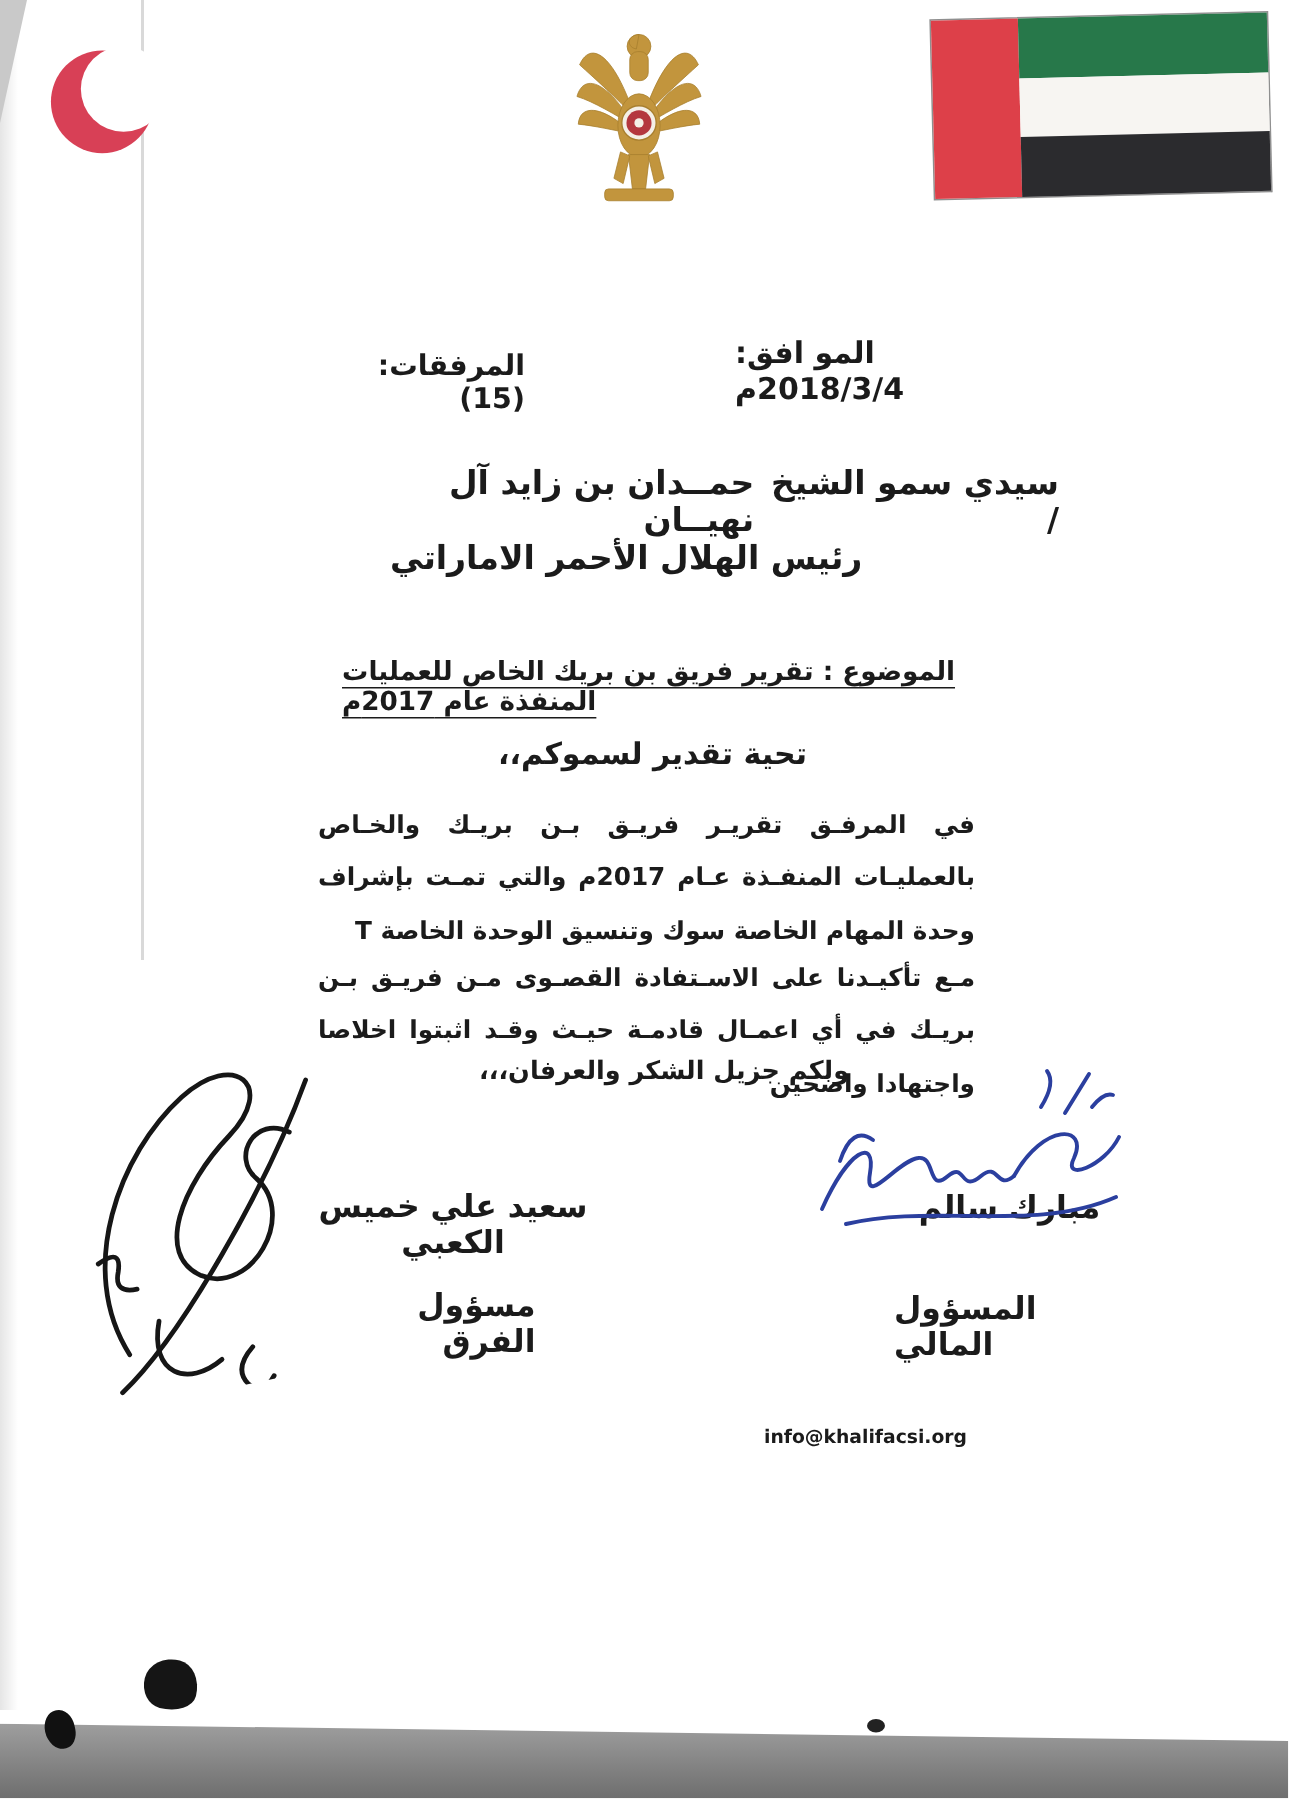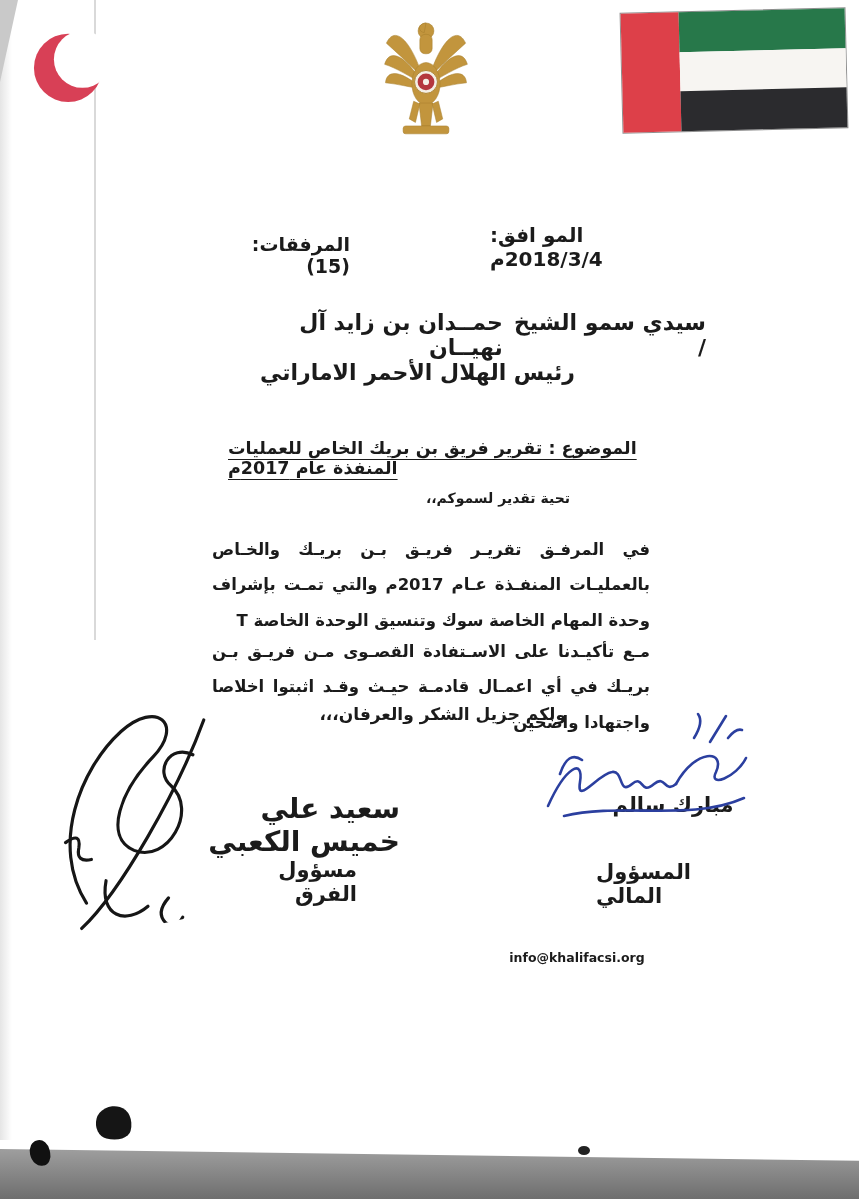--- a/index.html
+++ b/index.html
@@ -42,38 +42,38 @@
   .flag .black { flex:1; background:#2b2b2e; }
   .date-line { left:490px; top:223px; width:178px; font-size:20px; font-weight:700;
     direction:rtl; text-align:left; z-index:2; }
   .attachments { left:220px; top:233px; width:130px; font-size:19px; font-weight:700;
     direction:rtl; z-index:2; }
   .addr { left:224px; top:310px; width:482px; display:flex; justify-content:space-between;
     direction:rtl; font-size:22px; font-weight:700; z-index:2; }
   .addr-title { left:224px; top:360px; font-size:22px; font-weight:700; direction:rtl; z-index:2;margin-left:36px; }
   .subject { left:228px; top:438px; width:424px; font-size:17.5px; font-weight:700; direction:rtl;
     text-align:left; text-decoration:underline; text-underline-offset:5px; z-index:2; }
-  .greeting { left:300px; top:490px; width:270px; text-align:right; font-size:14px;
+  .greeting { left:300px; top:490px; width:270px; text-align:center; font-size:20px;
     font-weight:700; direction:rtl; z-index:2; }
   .para { font-size:16.5px; font-weight:700; direction:rtl; text-align:justify;
     line-height:2.15; z-index:2; }
   .p1 { left:212px; top:532px; width:438px; }
   .p2 { left:212px; top:634px; width:438px; }
   .closing { left:276px; top:704px; width:290px; font-size:17px;
     font-weight:700; direction:rtl; z-index:2; }
 
   
   .sig-blue { left:538px; top:708px; width:218px; height:132px; z-index:3; }
   .sig-black { left:30px; top:678px; width:215px; height:248px; transform:rotate(-12deg); z-index:3; }
   .sig-blue svg, .sig-black svg { width:100%; height:100%; }
   .name-finance { left:608px; top:793px; width:130px; text-align:center; font-size:21px;
     font-weight:700; direction:rtl; z-index:2; }
   .title-finance { left:596px; top:860px; width:150px; text-align:left; font-size:21px;
     font-weight:700; direction:rtl; z-index:2; }
-  .name-teams { left:204px; top:792px; width:196px; font-size:28px;
+  .name-teams { left:204px; top:792px; width:196px; text-align:center; font-size:21px;
     font-weight:700; direction:rtl; z-index:2; }
   .title-teams { left:222px; top:858px; width:135px; text-align:right; font-size:21px;
     font-weight:700; direction:rtl; z-index:2; }
 
   
   .footer { left:388px; top:950px; width:378px; display:flex; gap:10px; justify-content:center;
     align-items:center; direction:rtl; font-size:12.5px; font-weight:700; z-index:2; }
 </style>
 </head>
 <body>

